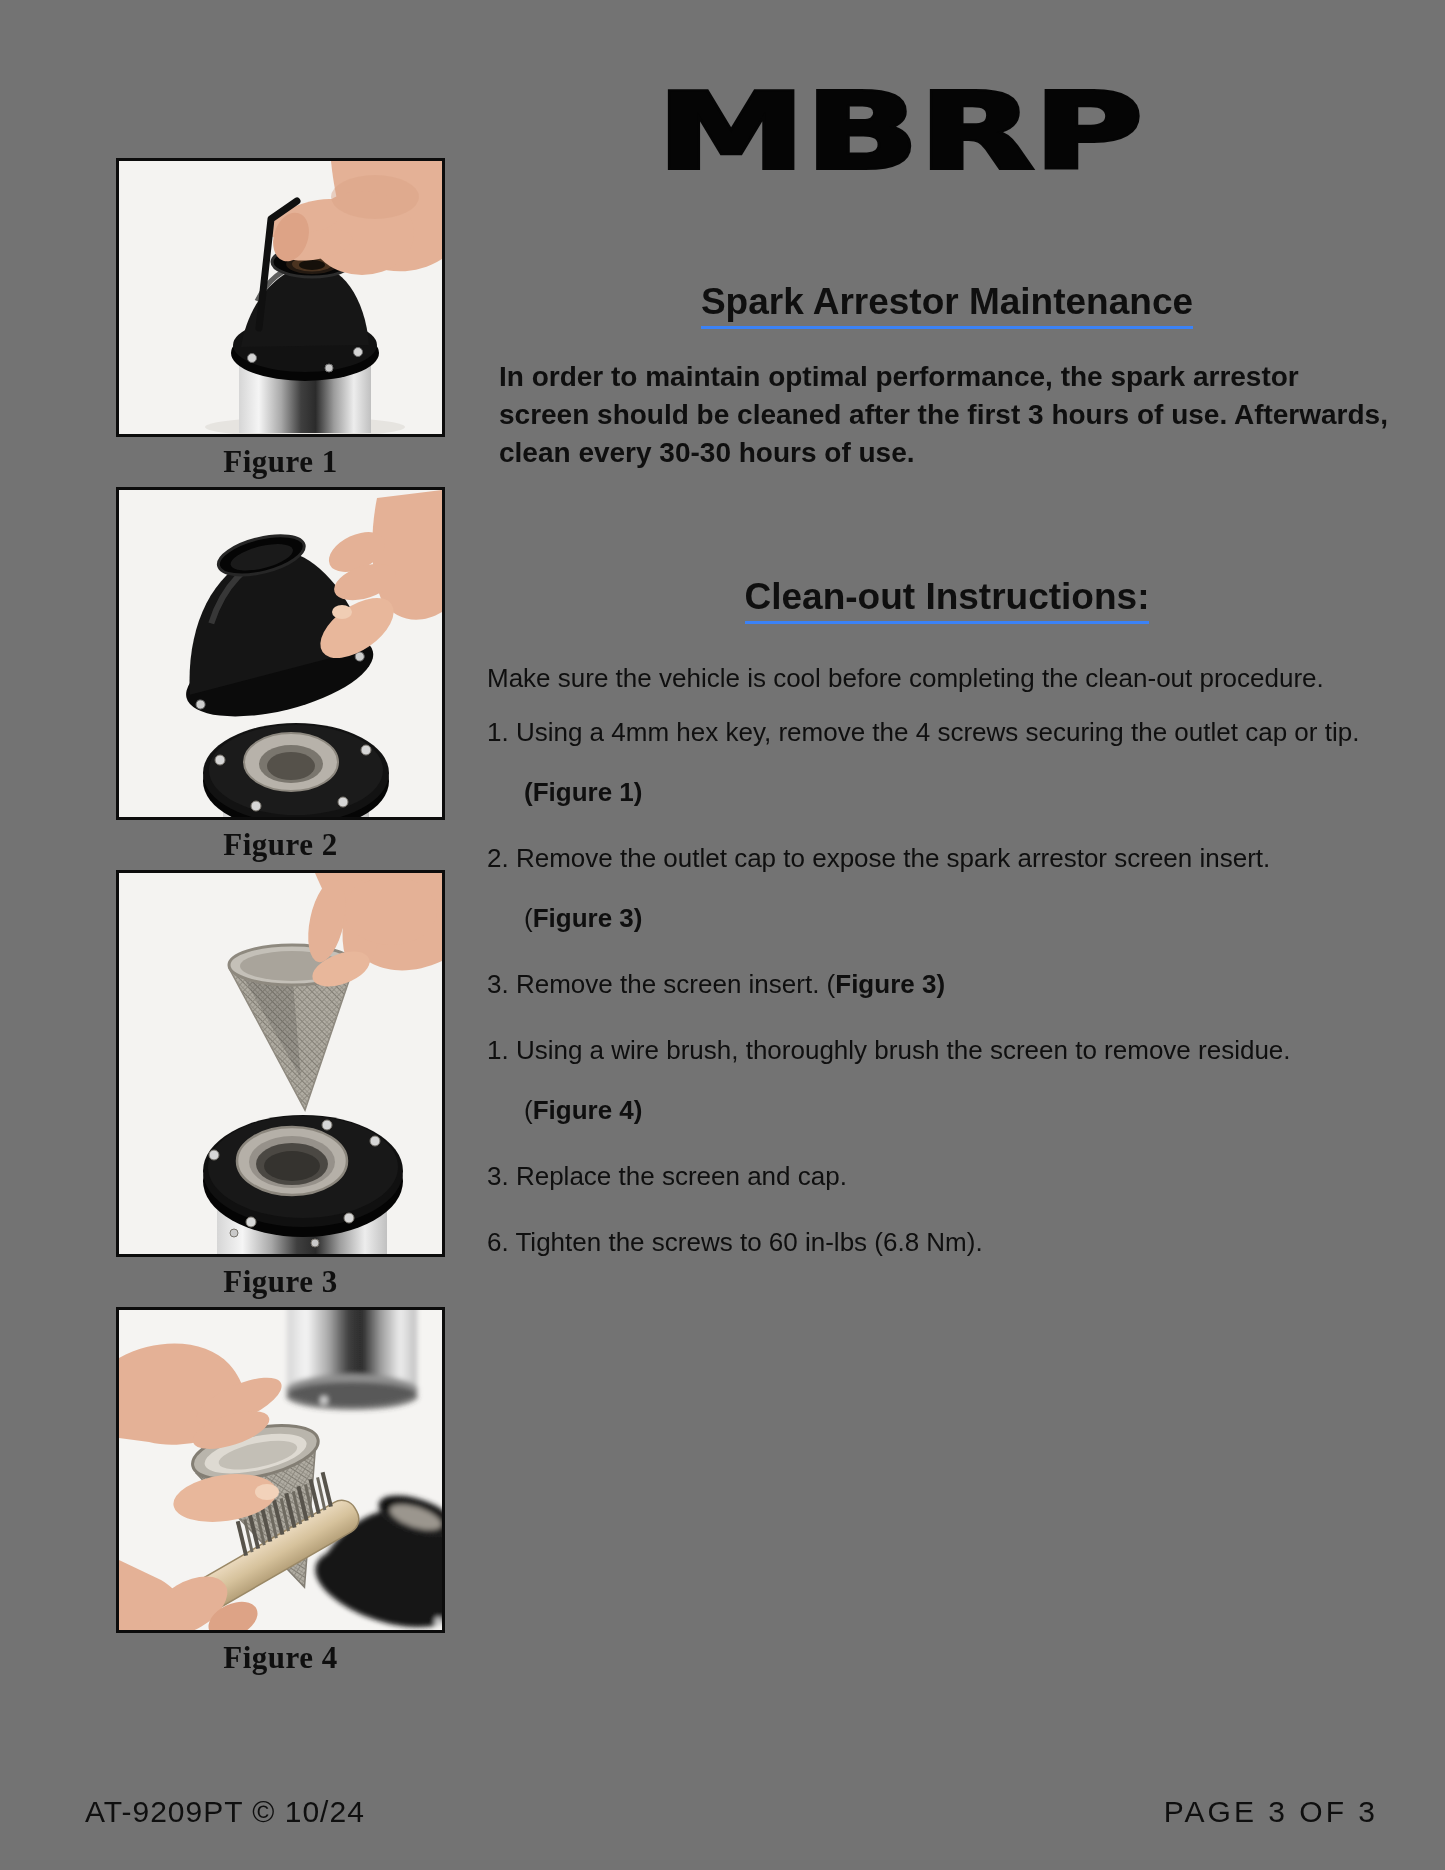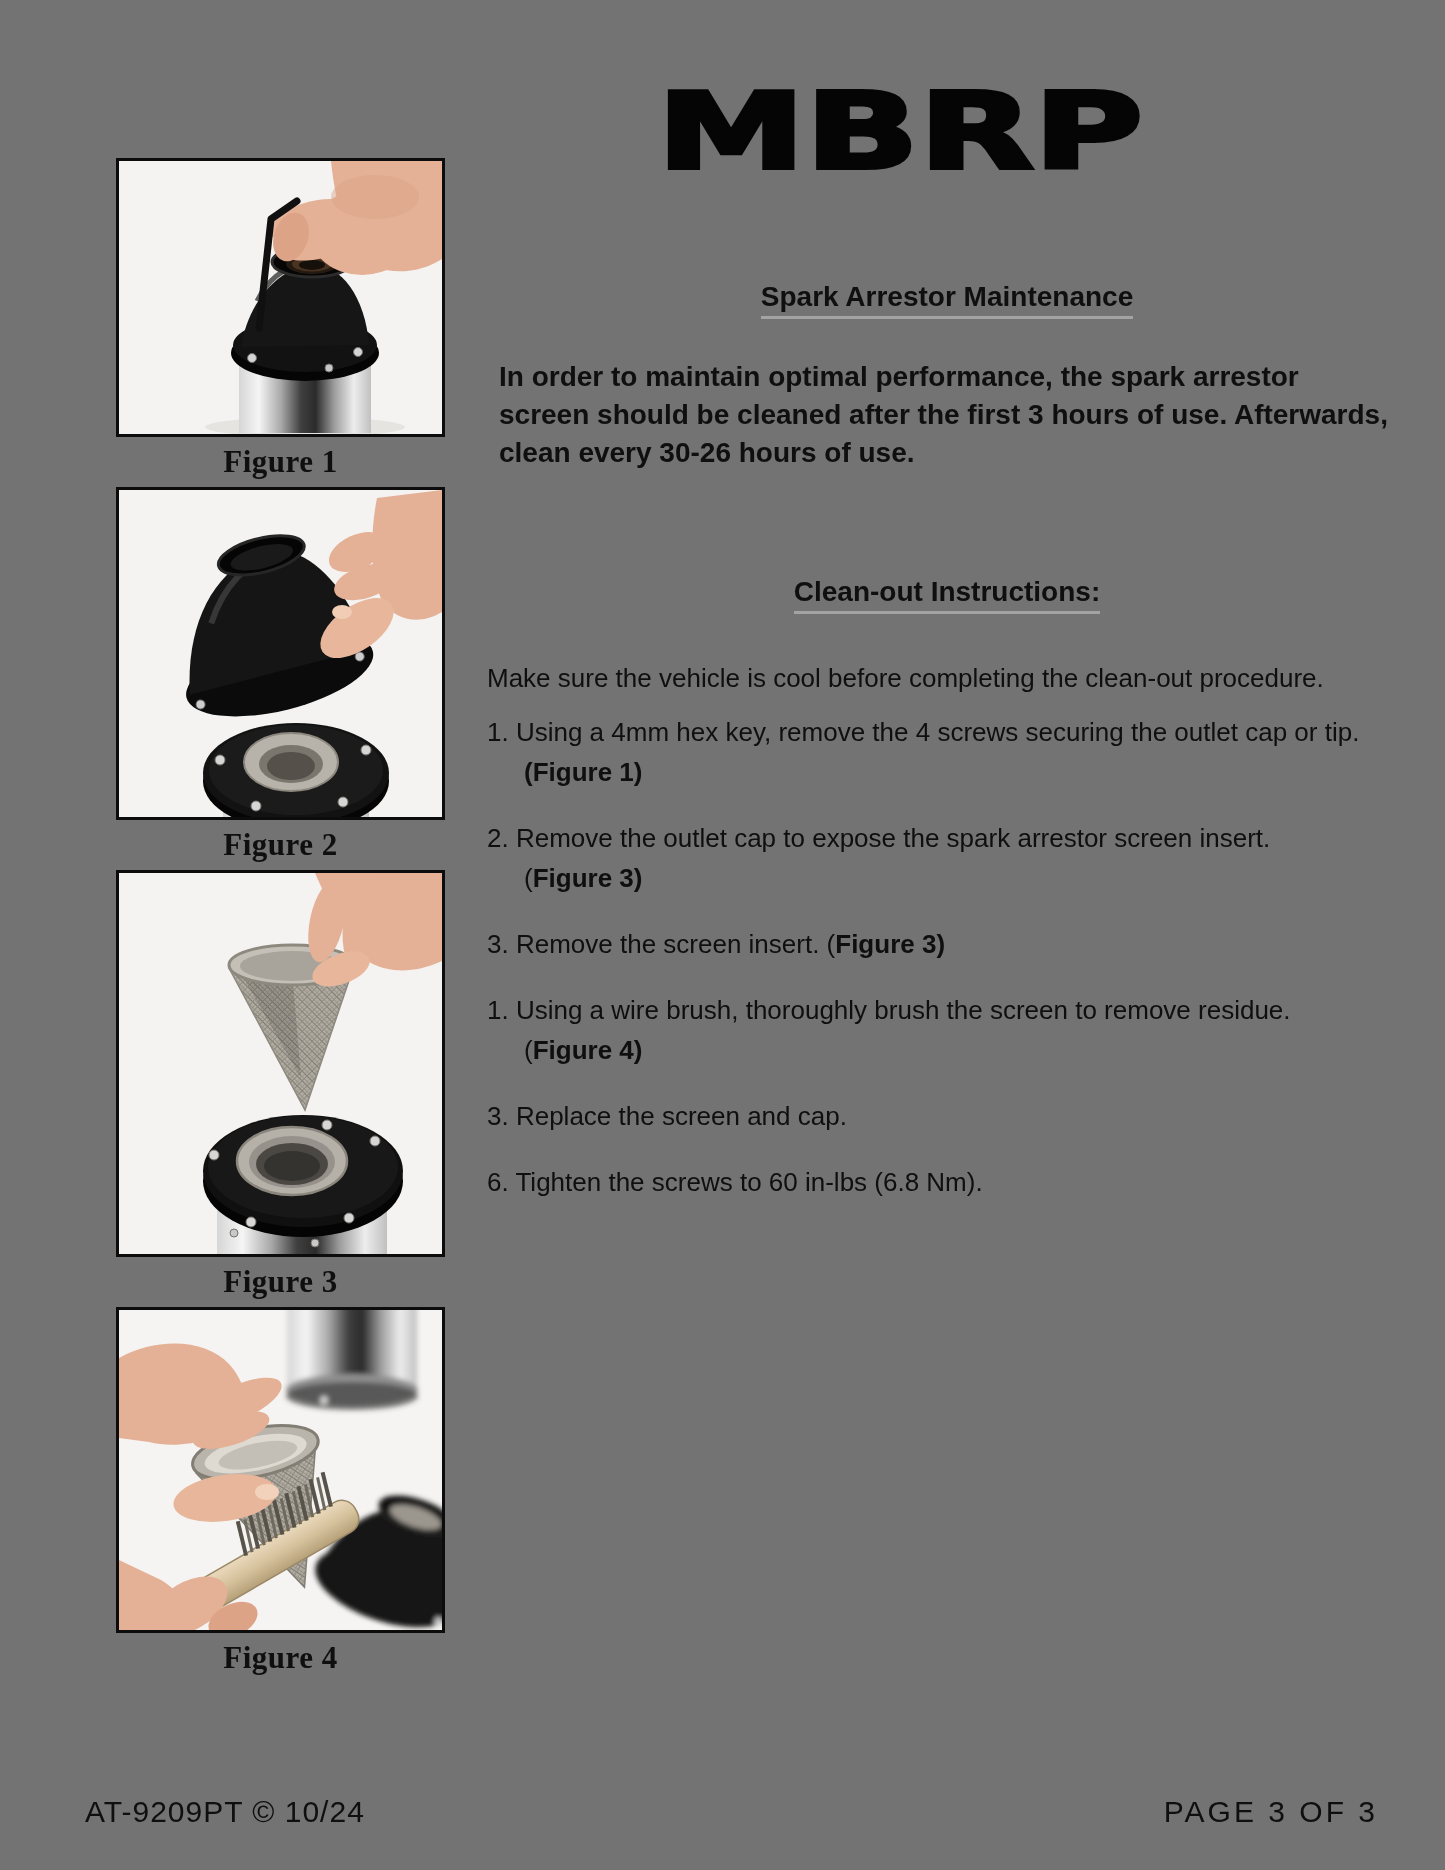--- a/index.html
+++ b/index.html
@@ -11,35 +11,35 @@
 
   
   .fig{position:absolute;left:99px;width:329px;padding-left:17px;}
   .fig-frame{border:3px solid #0c0c0c;background:#f4f3f1;}
   .fig-frame svg{display:block;}
   .fig-caption{font-family:"Liberation Serif",serif;font-weight:bold;font-size:31px;
                text-align:center;margin-top:7px;letter-spacing:.5px;}
 
   
   .heading-row{position:absolute;left:487px;width:920px;text-align:center;}
-  .heading{display:inline-block;font-weight:bold;font-size:28px;
-           padding-bottom:3px;border-bottom:3px solid #a3a3a3;}
+  .heading{display:inline-block;font-weight:bold;font-size:37px;
+           padding-bottom:3px;border-bottom:3px solid #3b82f6;}
   #title-row{top:281px;}
   #cleanout-row{top:576px;}
 
   #intro{position:absolute;left:487px;top:358px;width:940px;font-weight:bold;
          font-size:28px;line-height:38px;}
   #intro div{white-space:nowrap;margin-left:12px;}
 
   #note{position:absolute;left:487px;top:658px;width:940px;font-size:26px;line-height:40px;white-space:nowrap;}
 
   #steps{position:absolute;left:487px;top:712px;width:940px;font-size:26px;}
   .step{margin-bottom:26px;}
   .line{line-height:40px;white-space:nowrap;}
-  .line.indent{padding-left:37px;}
+  .line.indent{padding-left:37px;margin-top:20px;}
   .bold{font-weight:bold;}
 
   
   #footer-left{position:absolute;left:85px;top:1795px;font-size:30px;letter-spacing:1px;}
   #footer-right{position:absolute;right:67px;top:1795px;font-size:30px;letter-spacing:3px;}
 </style>
 </head>
 <body>
 
 <div id="page">
@@ -278,21 +278,21 @@
     <div class="fig-caption">Figure 4</div>
   </div>
 
   <div class="heading-row" id="title-row">
     <span class="heading">Spark Arrestor Maintenance</span>
   </div>
 
   <div id="intro">
       <div>In order to maintain optimal performance, the spark arrestor</div>
       <div>screen should be cleaned after the first 3 hours of use. Afterwards,</div>
-      <div>clean every 30-26 hours of use.</div>
+      <div>clean every 30-30 hours of use.</div>
     </div>
 
   <div class="heading-row" id="cleanout-row">
     <span class="heading">Clean-out Instructions:</span>
   </div>
 
   <div id="note">Make sure the vehicle is cool before completing the clean-out procedure.</div>
 
   <div id="steps">
       <div class="step">

